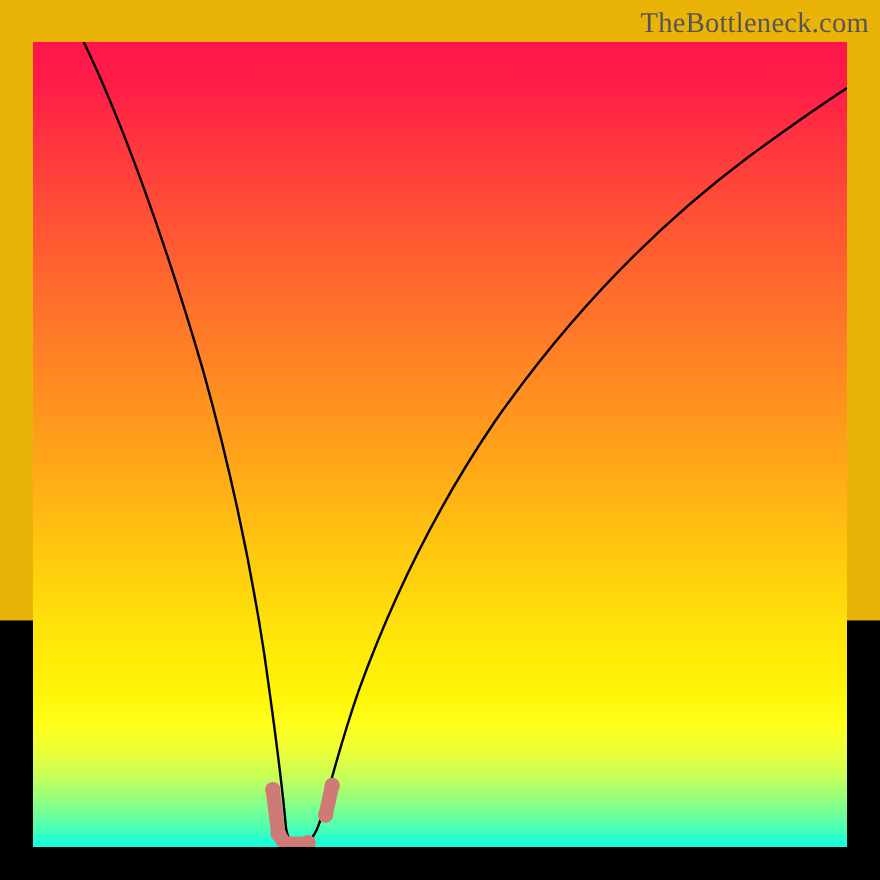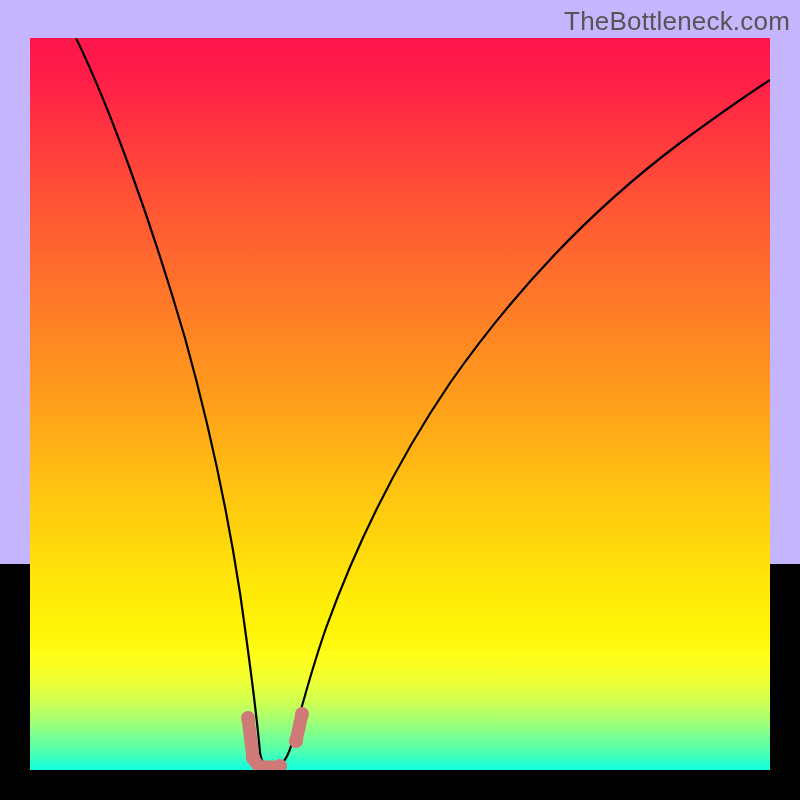--- a/index.html
+++ b/index.html
@@ -8,21 +8,22 @@
     width: 800px;
     height: 800px;
     overflow: hidden;
     background: #000;
     font-family: Arial, Helvetica, sans-serif;
   }
   .frame {
     position: relative;
     width: 800px;
     height: 564px;
-    background: #c4b5fd;
+    background: #eab308;
+    font-family: Liberation Serif, serif;
   }
   .watermark {
     position: absolute;
     top: 6px;
     right: 10px;
     color: #555;
     font-size: 26px;
     font-weight: 500;
     letter-spacing: 0.2px;
     z-index: 20;

